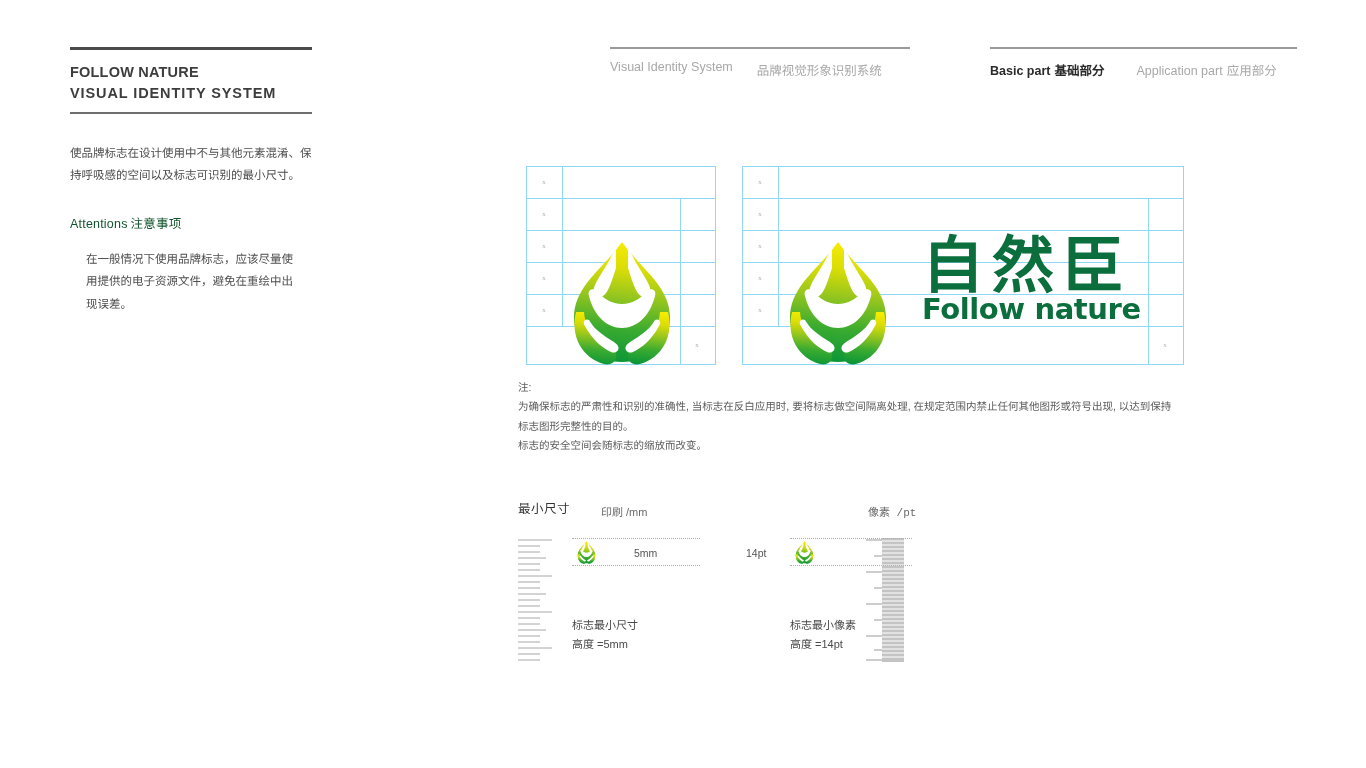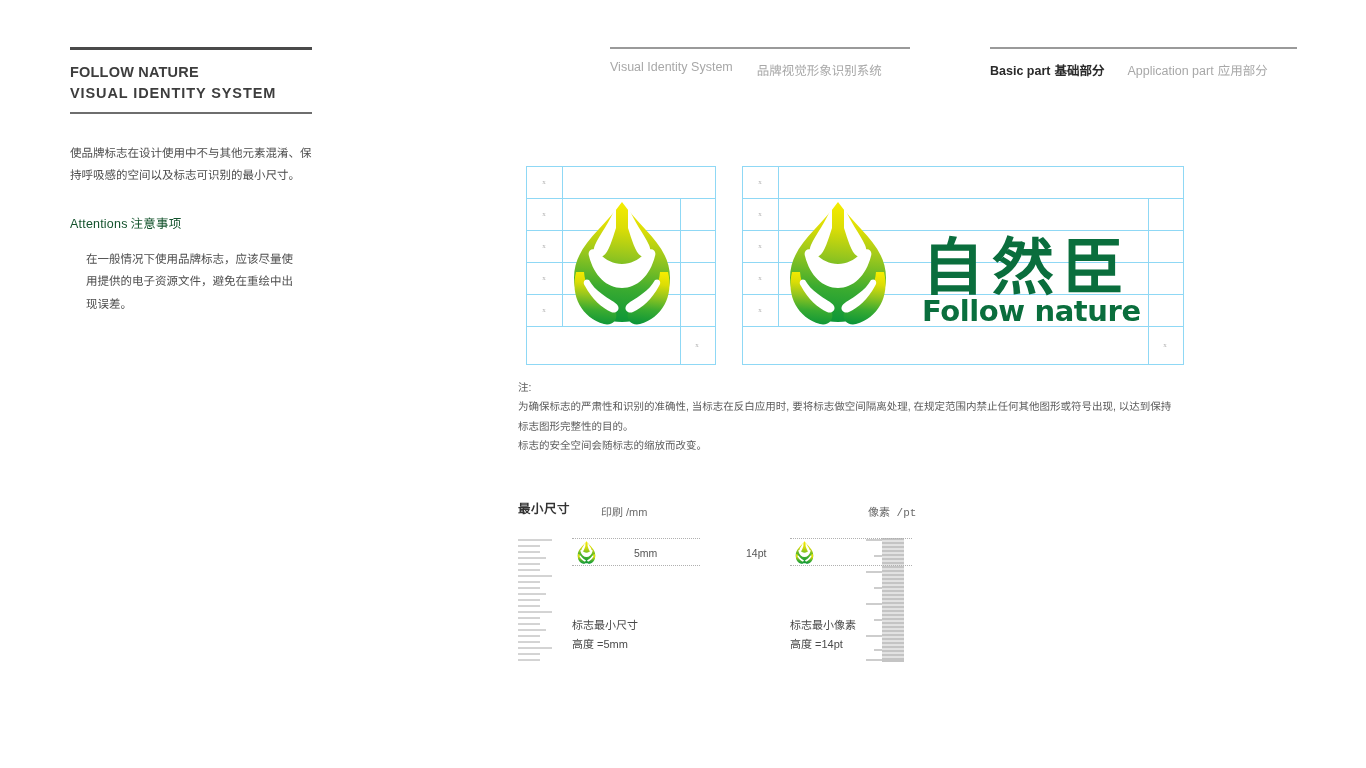--- a/index.html
+++ b/index.html
@@ -66,21 +66,21 @@
   .nav-item {
     font-size: 12.5px;
     color: #a8a8a8;
     white-space: nowrap;
   }
   .nav-item.active {
     color: #2a2a2a;
     font-weight: bold;
   }
   .nav-left .nav-item:first-child { margin-right: 20px; }
-  .nav-right .nav-item:first-child { margin-right: 23px; }
+  .nav-right .nav-item:first-child { margin-right: 32px; }
   .nav-item .cn { margin-left: 4px; }
 
   
   .left-col {
     position: absolute;
     left: 70px;
     top: 142px;
     width: 246px;
   }
   .sec-code {
@@ -142,21 +142,22 @@
     font-size: 7px;
     color: #b4b4b4;
     font-family: "Liberation Serif", serif;
     transform: translate(-50%, -50%);
     user-select: none;
   }
 
   .logo-holder {
     position: absolute;
     display: flex;
-    align-items: flex-end;
+    align-items: flex-start;
+    margin-top: 40px;
   }
 
   
   .notes {
     position: absolute;
     left: 518px;
     top: 378px;
     width: 690px;
   }
   .notes-label {
@@ -177,21 +178,21 @@
     left: 518px;
     top: 498px;
     width: 690px;
   }
   .ms-head-row {
     position: relative;
     height: 26px;
   }
   .ms-h1 {
     position: absolute; left: 0; top: 0;
-    font-size: 12.5px; font-weight: bold; color: #333;
+    font-size: 12.5px; font-weight: normal; color: #333;
     letter-spacing: 0.5px;
   }
   .ms-h2 {
     position: absolute; left: 83px; top: 5px;
     font-size: 11px; color: #6a6a6a;
   }
   .ms-h3 {
     position: absolute; left: 350px; top: 5px;
     font-size: 11px; color: #6a6a6a; font-family: Liberation Mono, monospace;
   }

